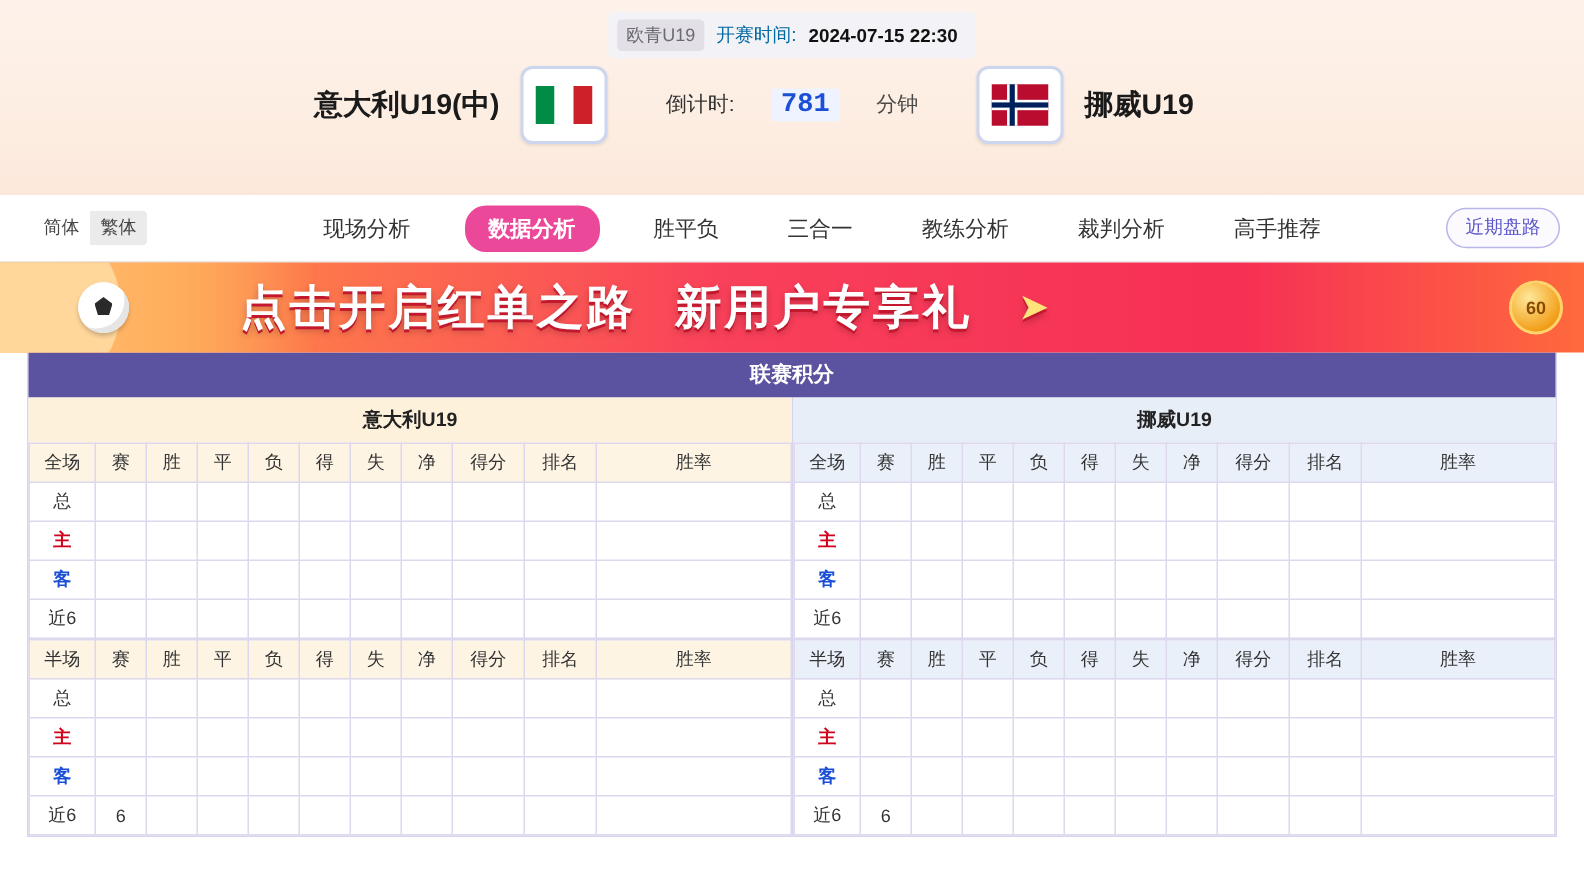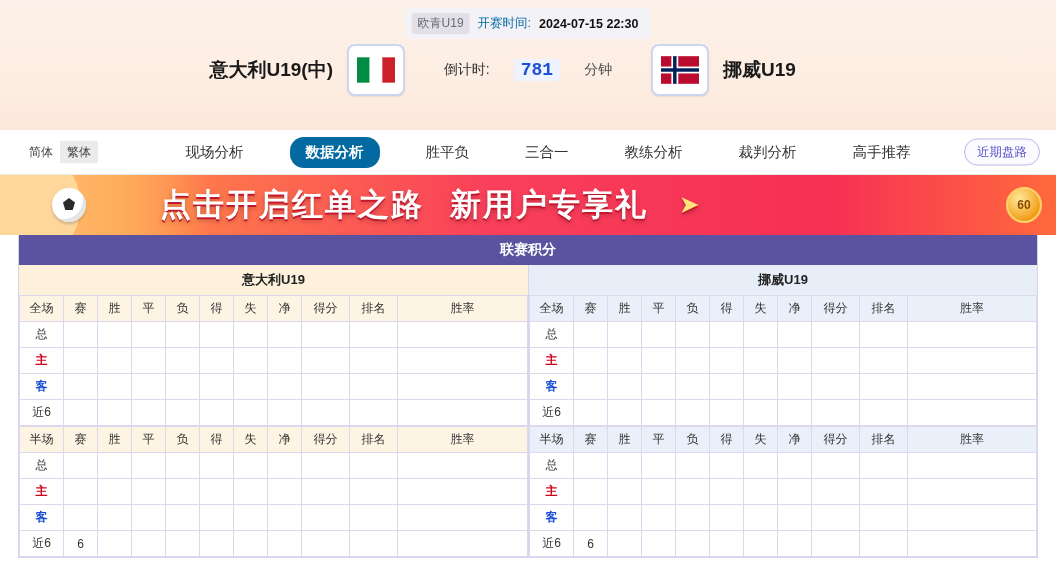--- a/index.html
+++ b/index.html
@@ -72,29 +72,29 @@
     display: flex; align-items: center;
   }
   .lang {
     position: absolute; left: 22px; top: 50%; transform: translateY(-50%);
     display: flex; font-size: 12px; border-radius: 3px; overflow: hidden;
   }
   .lang span { padding: 3px 7px; color: #444; cursor: pointer; }
   .lang .on { background: #ebebeb; }
   .nav-items {
     margin: 0 auto;
-    display: flex; align-items: center; gap: 36px;
+    display: flex; align-items: center; gap: 26px;
     padding-left: 40px;
   }
   .nav-item {
     font-size: 14.5px; color: #333; padding: 6px 10px; cursor: pointer;
     white-space: nowrap;
   }
   .nav-item.active {
-    background: #0369a1; color: #fff; border-radius: 14px;
+    background: #ec4899; color: #fff; border-radius: 14px;
     font-weight: bold; padding: 6px 16px;
   }
   .right-pill {
     position: absolute; right: 16px; top: 50%; transform: translateY(-50%);
     border: 1px solid #b9b6e8; color: #5b55c9; background: #fbfaff;
     font-size: 12.5px; border-radius: 14px; padding: 4px 12px;
   }
 
   
   .banner {

